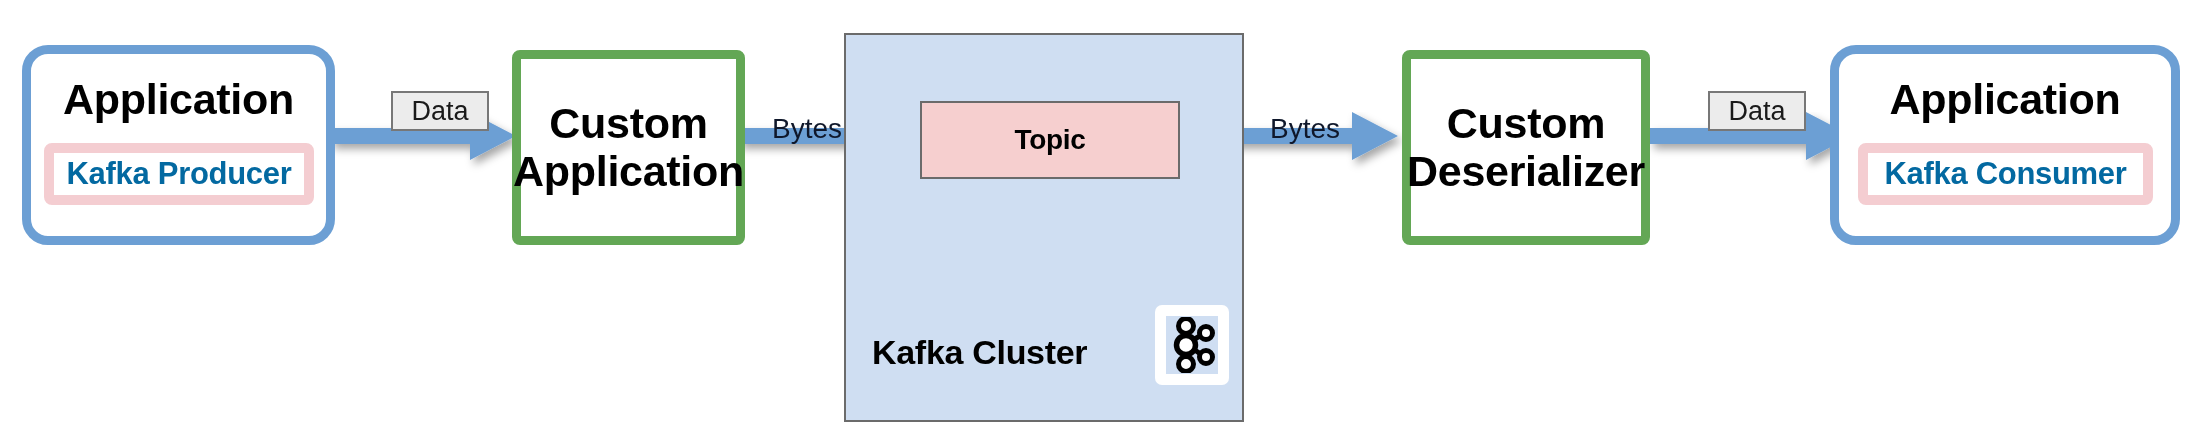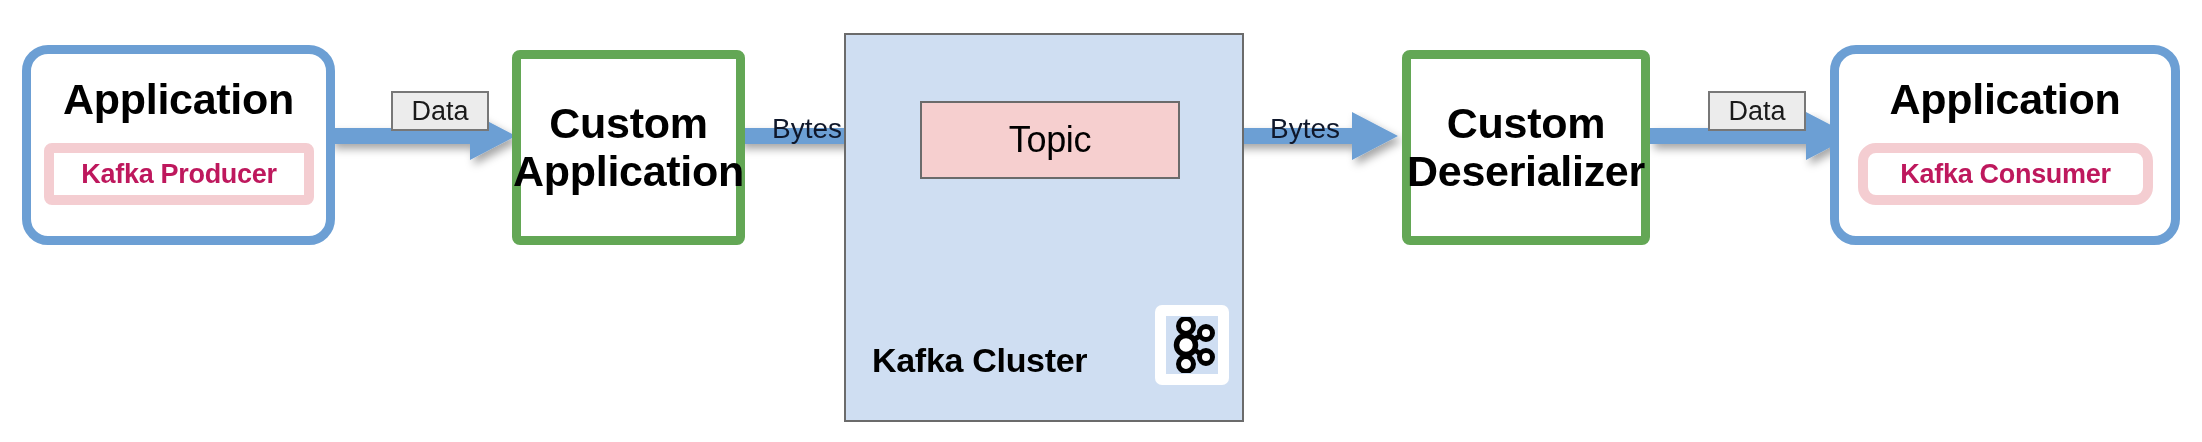--- a/index.html
+++ b/index.html
@@ -51,23 +51,23 @@
     position: absolute;
     box-sizing: border-box;
     background: #ffffff;
     border: 10px solid #f4cdd1;
     border-radius: 8px;
     display: flex;
     align-items: center;
     justify-content: center;
   }
   .inner-pink-label {
-    font-size: 27px;
-    font-weight: bold;
-    color: #be185d;
+    font-size: 31px;
+    font-weight: bold;
+    color: #0369a1;
     letter-spacing: -0.3px;
     white-space: nowrap;
   }
 
   
   .cluster {
     position: absolute;
     box-sizing: border-box;
     background: #cfdef2;
     border: 2px solid #6b6b6b;
@@ -85,22 +85,22 @@
   .topic-box {
     position: absolute;
     box-sizing: border-box;
     background: #f6cfcf;
     border: 2px solid #6b6b6b;
     display: flex;
     align-items: center;
     justify-content: center;
   }
   .topic-label {
-    font-size: 36px;
-    font-weight: normal;
+    font-size: 28px;
+    font-weight: bold;
     color: #000000;
     letter-spacing: -0.3px;
   }
 
   
   .logo-tile {
     position: absolute;
     box-sizing: border-box;
     background: #ffffff;
     border-radius: 7px;
@@ -193,21 +193,21 @@
       <path d="M0,16 L156,16 L156,0 L202,24 L156,48 L156,32 L0,32 Z" fill="#6c9fd4"></path>
     </g>
   </svg>
 
   <div class="cluster" style="left:844px; top:33px; width:400px; height:389px;"></div>
 
   <div class="topic-box" style="left:920px; top:101px; width:260px; height:78px;">
     <span class="topic-label">Topic</span>
   </div>
 
-  <div class="cluster-label" style="left:872px; top:341px;">Kafka Cluster</div>
+  <div class="cluster-label" style="left:872px; top:333px;">Kafka Cluster</div>
 
   <div class="logo-tile" style="left:1155px; top:305px; width:74px; height:80px;">
     <div class="logo-inner">
       <svg width="46" height="56" viewBox="0 0 46 56">
 
         <line x1="17" y1="11" x2="17" y2="44" stroke="#000" stroke-width="5"></line>
         <line x1="17" y1="27" x2="36" y2="16" stroke="#000" stroke-width="5"></line>
         <line x1="17" y1="27" x2="36" y2="40" stroke="#000" stroke-width="5"></line>
 
         <circle cx="17" cy="9" r="7.5" fill="#fff" stroke="#000" stroke-width="5"></circle>
@@ -248,17 +248,17 @@
     <div class="node-title">Deserializer</div>
   </div>
 
   <div class="badge" style="left:1672px; top:91px; width:98px; height:40px;">
     <span class="badge-label">Data</span>
   </div>
 
   <div class="node node-blue" style="left:1830px; top:45px; width:350px; height:200px;">
     <div class="node-title" style="margin-top:22px;">Application</div>
   </div>
-  <div class="inner-pink" style="left:1858px; top:143px; width:295px; height:62px;border-radius:18px;">
+  <div class="inner-pink" style="left:1858px; top:143px; width:295px; height:62px;">
     <span class="inner-pink-label">Kafka Consumer</span>
   </div>
 
 </div>
 
 </body></html>

